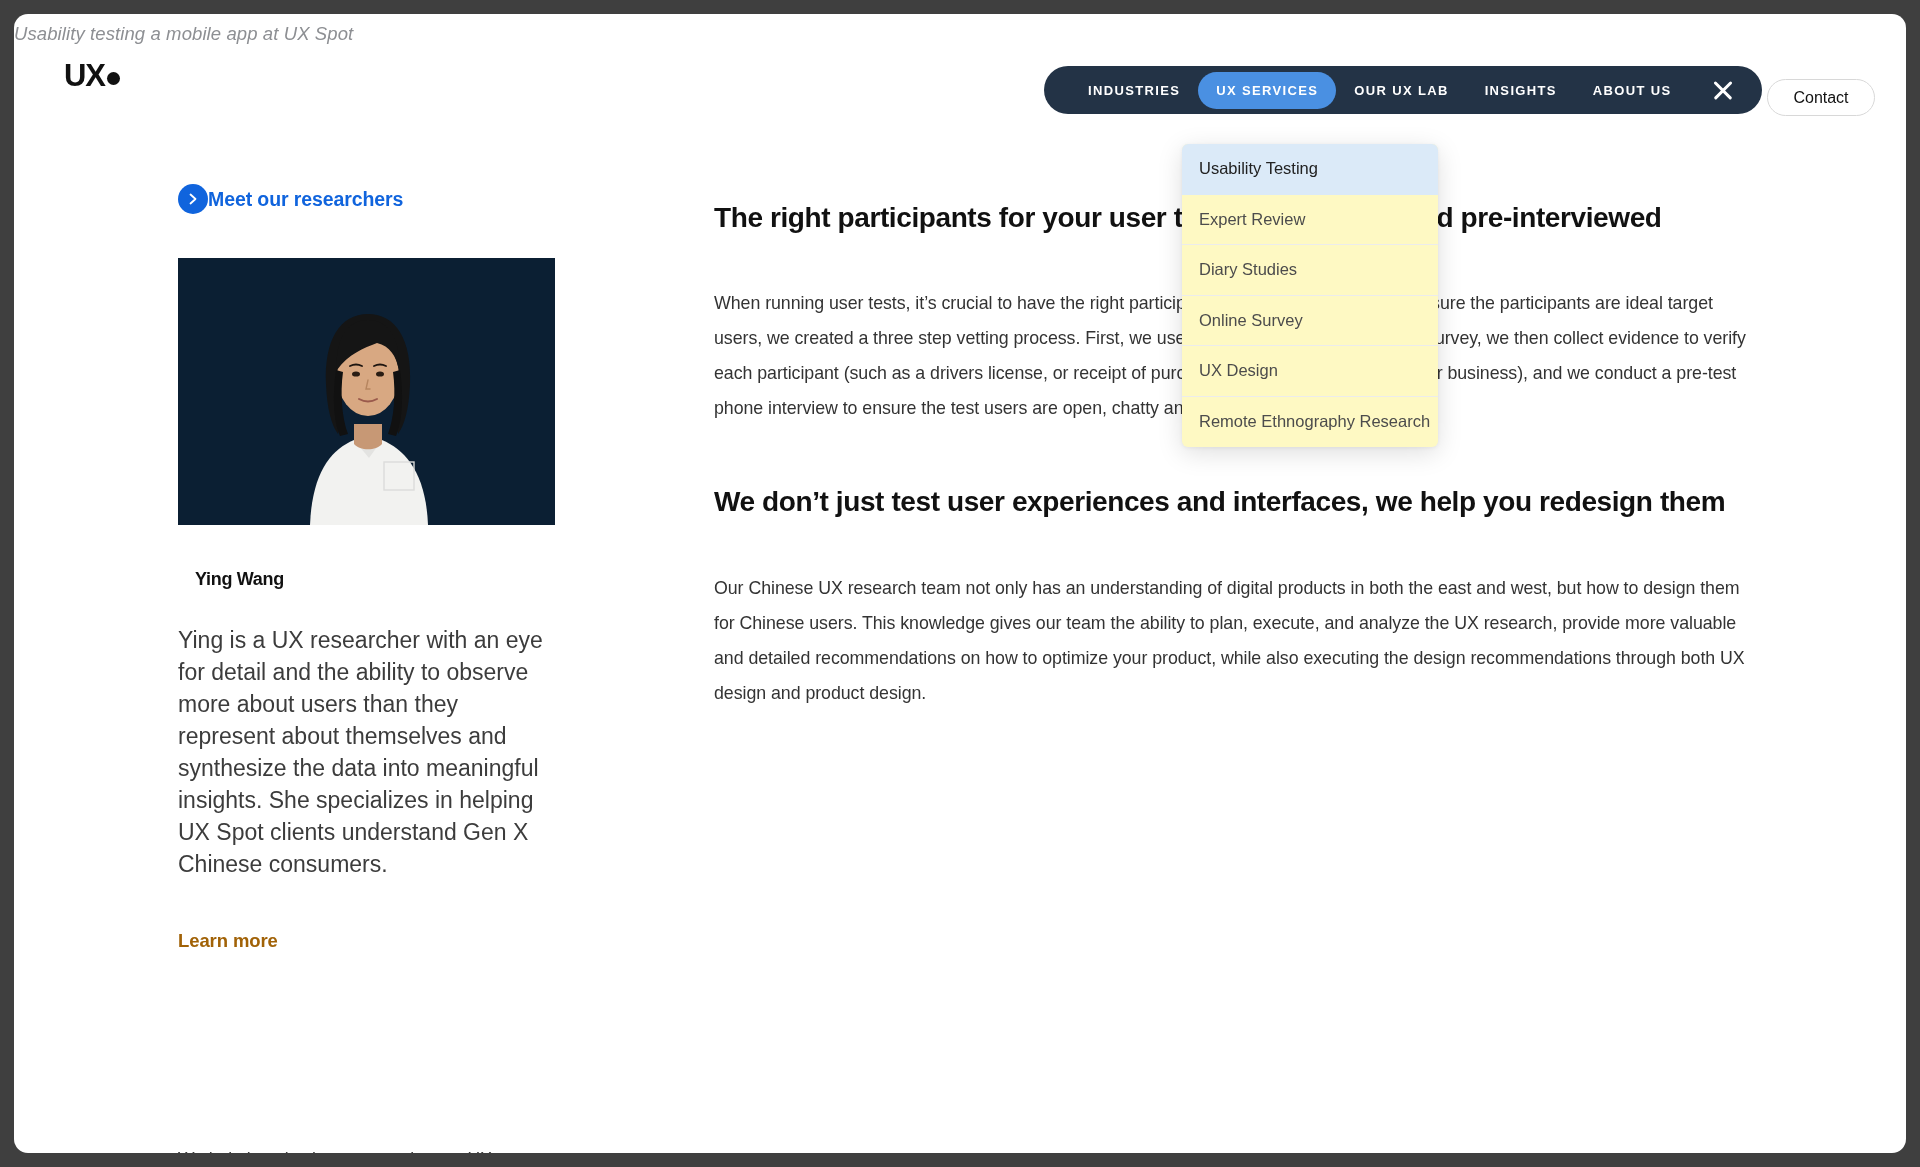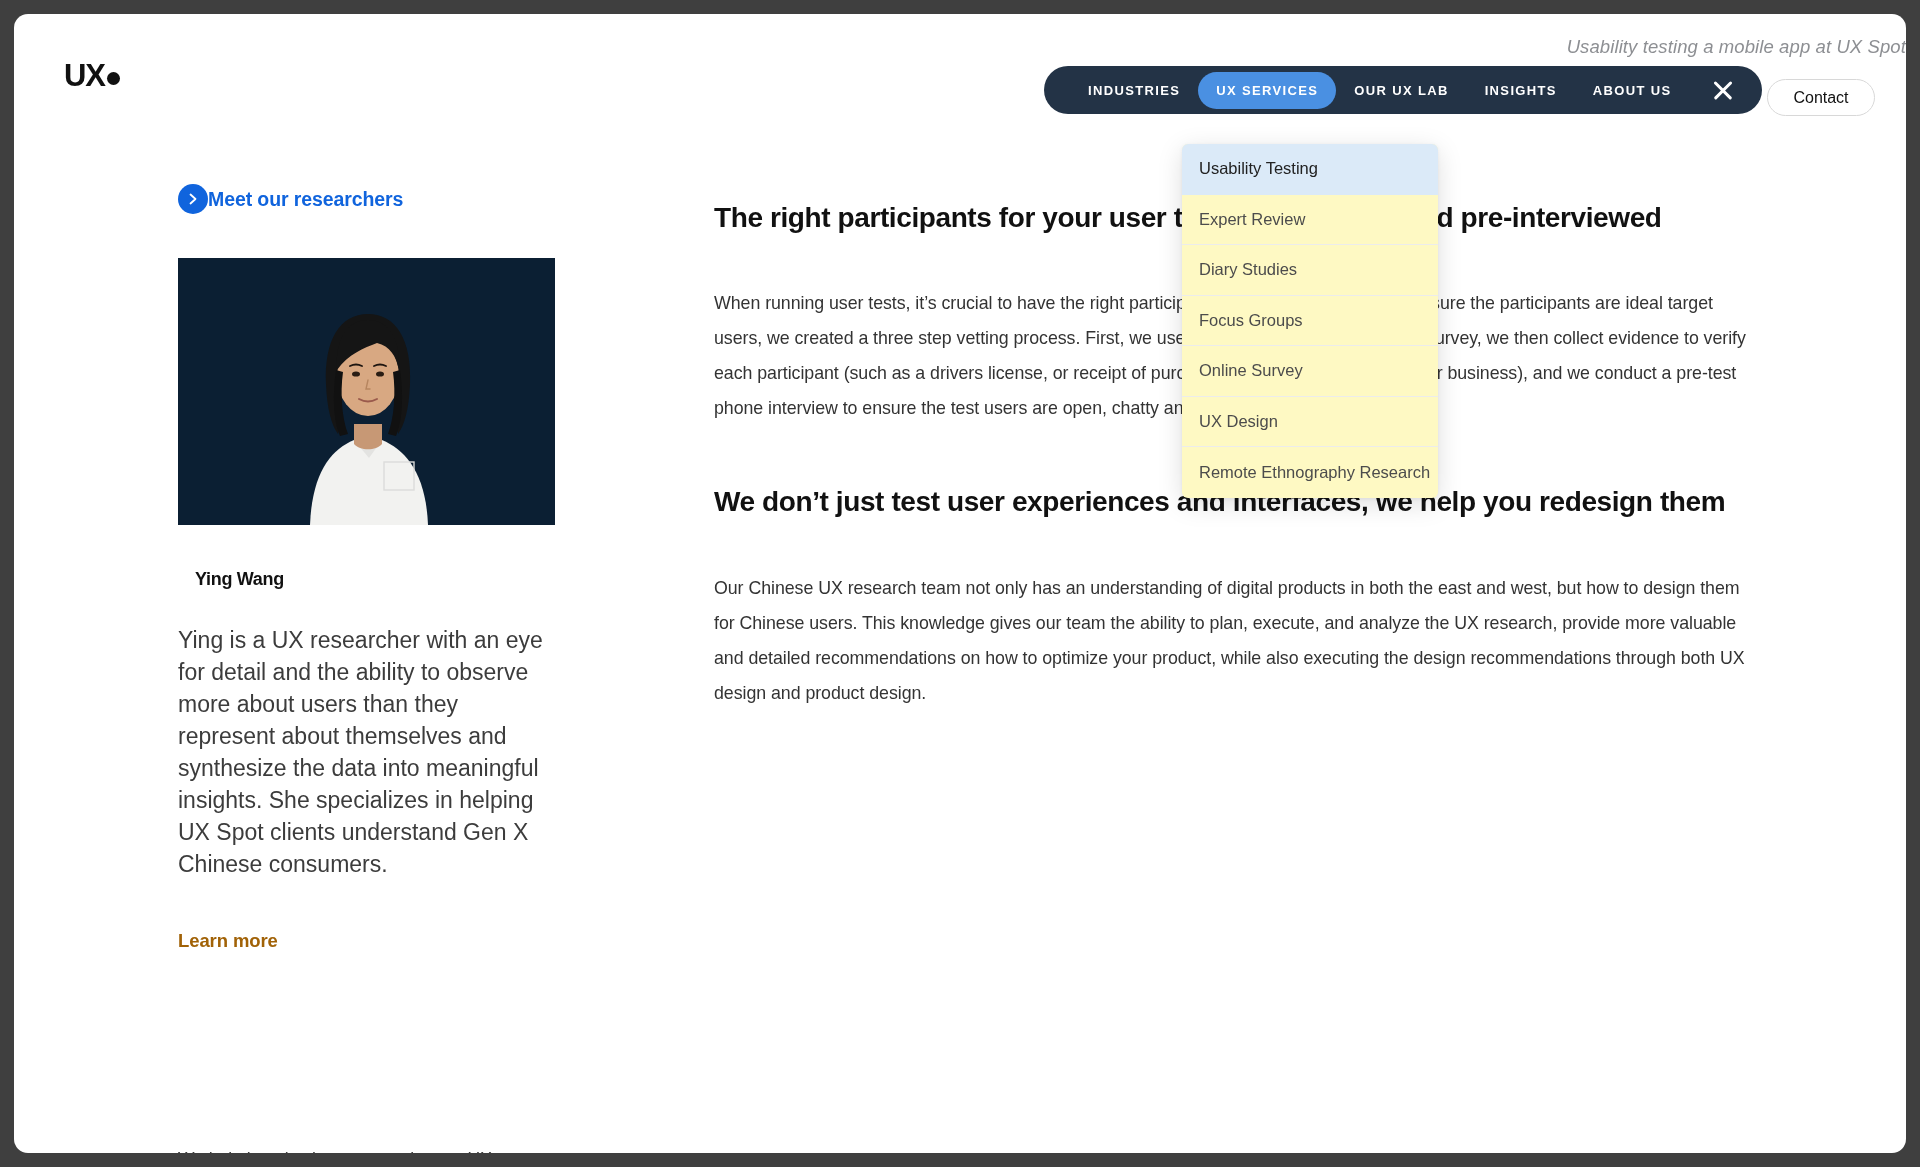--- a/index.html
+++ b/index.html
@@ -26,24 +26,23 @@
     height: 1139px;
     background: #ffffff;
     border-radius: 14px;
     overflow: hidden;
   }
 
   
   .caption-bar {
     position: absolute;
     left: 0;
-    top: 22px;
+    top: 9px;
     width: 100%;
-    text-align: right;
-    padding-left: 44px;
+    text-align: left;
   }
   .caption-text {
     font-size: 18.5px;
     font-style: italic;
     color: #8d8f93;
     letter-spacing: 0.1px;
   }
 
   
   .logo {
@@ -284,21 +283,20 @@
       <div class="nav-item">ABOUT US</div>
       <div class="nav-close"></div>
     </nav>
 
     <div class="contact-btn">Contact</div>
 
     <div class="dropdown">
       <div class="dd-item highlight">Usability Testing</div>
       <div class="dd-item">Expert Review</div>
       <div class="dd-item">Diary Studies</div>
-      <div class="dd-item">Focus Groups</div>
       <div class="dd-item">Online Survey</div>
       <div class="dd-item">UX Design</div>
       <div class="dd-item">Remote Ethnography Research</div>
     </div>
 
     <div class="left-col">
 
       <div class="meet-row">
         <span class="arrow-circle">
           <svg width="12" height="14" viewBox="0 0 12 14">

